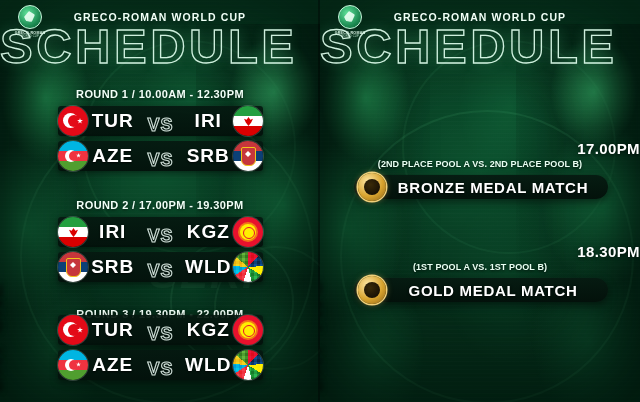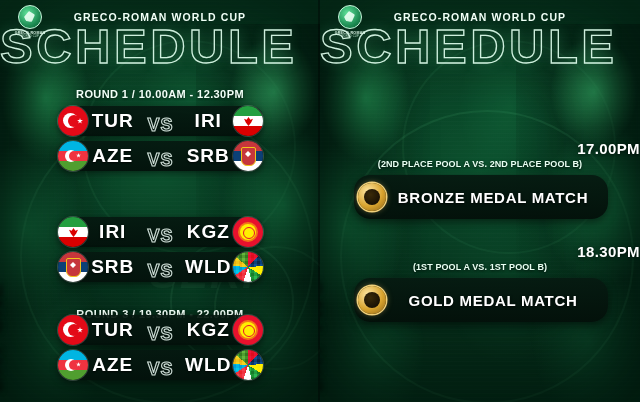--- a/index.html
+++ b/index.html
@@ -65,21 +65,21 @@
   .kicker{position:absolute;top:11px;left:0;width:100%;text-align:center;
      font-size:10.5px;font-weight:700;letter-spacing:1.1px;color:#f1fff7;}
   .bigtitle{position:absolute;top:22px;left:0;width:100%;text-align:left;
      font-size:49px;font-weight:700;letter-spacing:3.5px;line-height:1;
      color:transparent;-webkit-text-stroke:1.3px rgba(223,255,238,.92);
      text-shadow:0 0 14px rgba(120,255,180,.18);}
 
   .round{position:absolute;width:100%;text-align:center;font-size:11px;font-weight:700;
      letter-spacing:.4px;color:#f2fff8;text-shadow:0 1px 3px rgba(0,0,0,.6);}
 
-  .match{position:absolute;height:30px;border-radius:12px;
+  .match{position:absolute;height:30px;border-radius:3px;
      background:linear-gradient(180deg,rgba(5,24,16,.93),rgba(3,17,11,.96));
      display:flex;align-items:center;box-shadow:0 2px 7px rgba(0,0,0,.5);}
   .flag{width:30px;height:30px;border-radius:50%;flex:0 0 30px;position:relative;overflow:hidden;
      box-shadow:0 0 0 1px rgba(255,255,255,.18);}
   .code{flex:1;text-align:center;font-size:19px;font-weight:700;letter-spacing:1px;color:#ffffff;
      text-shadow:0 1px 2px rgba(0,0,0,.8);}
   .vs{flex:0 0 46px;text-align:center;font-size:18px;font-weight:700;letter-spacing:1px;
      color:transparent;margin-top:8px;-webkit-text-stroke:1.1px rgba(240,255,248,.85);}
 
   
@@ -119,21 +119,21 @@
 
   .daylabel{position:absolute;color:#ffffff;font-size:23px;font-weight:700;font-style:italic;
      letter-spacing:1.2px;white-space:nowrap;transform-origin:left bottom;
      text-shadow:0 2px 5px rgba(0,0,0,.65);}
 
   
   .mtime{position:absolute;width:100%;text-align:right;font-size:15px;font-weight:700;
      letter-spacing:.4px;color:#ffffff;text-shadow:0 1px 4px rgba(0,0,0,.7);}
   .msub{position:absolute;width:100%;text-align:center;font-size:9px;font-weight:700;
      letter-spacing:.1px;color:#eafff3;text-shadow:0 1px 3px rgba(0,0,0,.7);}
-  .mbar{position:absolute;height:44px;border-radius:16px;display:flex;align-items:center;
+  .mbar{position:absolute;height:24px;border-radius:16px;display:flex;align-items:center;
      background:linear-gradient(180deg,rgba(6,26,17,.95),rgba(3,16,10,.97));
      box-shadow:0 3px 9px rgba(0,0,0,.5);}
   .medal{width:28px;height:28px;border-radius:50%;flex:0 0 28px;margin-left:4px;position:relative;
      background:radial-gradient(circle at 36% 32%, #ffe9a8, #d8a32e 55%, #8a5f16 100%);
      box-shadow:0 0 0 1.5px #f0cf7a, 0 0 6px rgba(255,210,110,.5);}
   .medal:after{content:"";position:absolute;left:6px;top:6px;width:16px;height:16px;border-radius:50%;
      background:radial-gradient(circle at 40% 36%, #3a2a08, #1a1205 70%);}
   .medal .fig2{position:absolute;left:10px;top:8px;width:8px;height:12px;background:#f4d67e;
      clip-path:polygon(40% 0,70% 12%,95% 45%,72% 52%,85% 100%,45% 86%,12% 100%,22% 48%,0 38%);}
   .mlabel{flex:1;text-align:center;font-size:15px;font-weight:700;letter-spacing:.7px;color:#fff;
@@ -190,20 +190,21 @@
             <i class="star"></i>
           </div>
         <div class="code">AZE</div>
         <div class="vs">VS</div>
         <div class="code">SRB</div>
         <div class="flag f-srb">
             <i class="emb"></i>
           </div>
       </div>
 
+      <div class="round" style="top:199px">ROUND 2 / 17.00PM - 19.30PM</div>
       <div class="match" style="left:58px;top:217px;width:205px">
         <div class="flag f-iri">
             <i class="emb"></i>
           </div>
         <div class="code">IRI</div>
         <div class="vs">VS</div>
         <div class="code">KGZ</div>
         <div class="flag f-kgz">
             <i class="sun"></i>
           </div>

